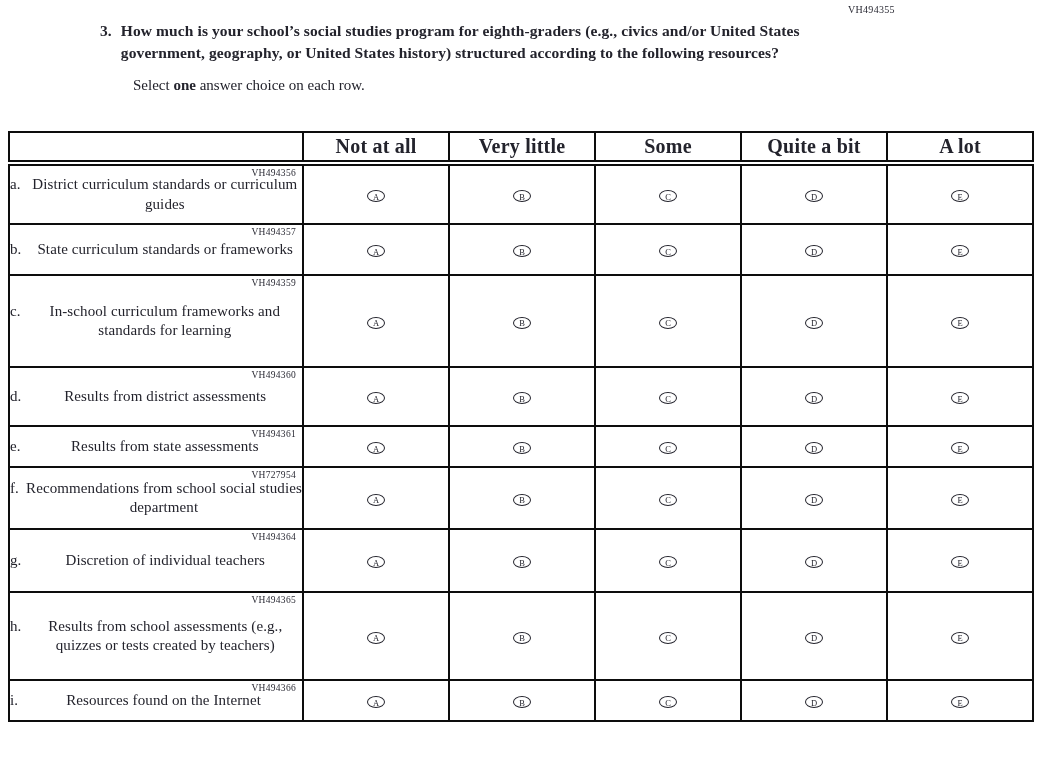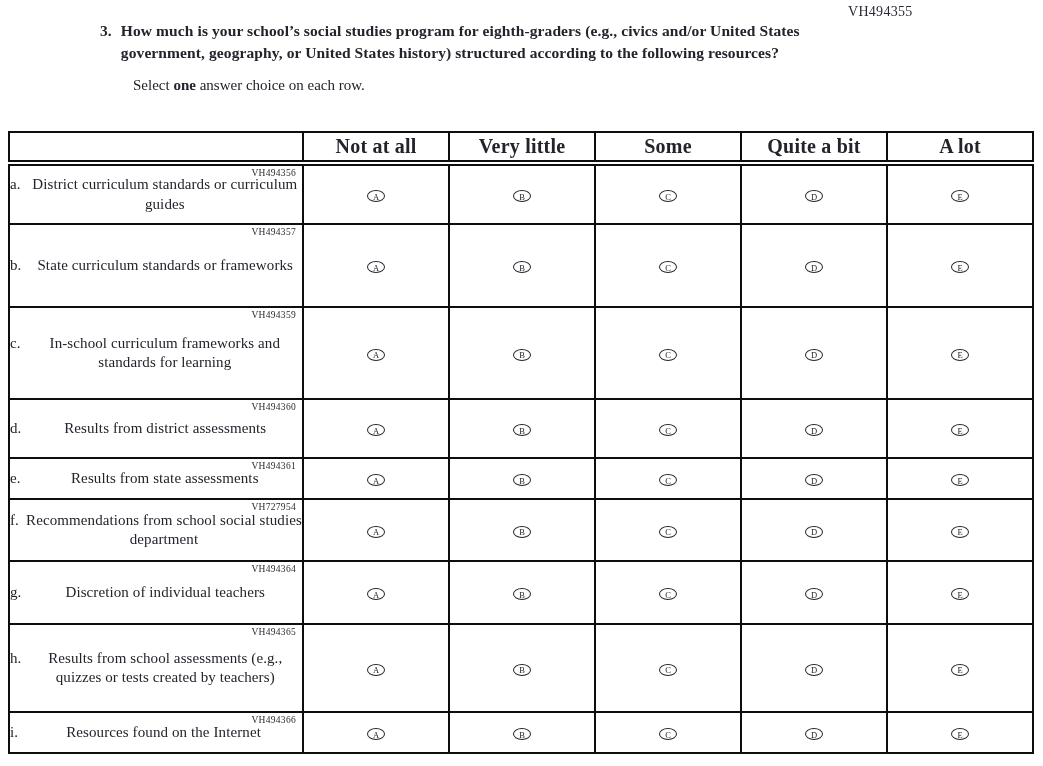--- a/index.html
+++ b/index.html
@@ -11,21 +11,21 @@
     position: relative;
     font-family: "Liberation Serif", "DejaVu Serif", serif;
     color: #23232c;
     overflow: hidden;
   }
 
   
   .top-code {
     position: absolute;
     left: 848px; top: 4px;
-    font-size: 14px;
+    font-size: 10px;
     letter-spacing: 0.3px;
     color: #2a2a34;
   }
 
   
   .question-block {
     position: absolute;
     left: 100px; top: 20px;
     width: 716px;
   }
@@ -67,21 +67,21 @@
     font-weight: bold;
     text-align: center;
     vertical-align: middle;
     border-bottom: 6px double #0d0d0d;
     letter-spacing: 0.2px;
   }
   table.grid tbody td { border-top-width: 2px; border-bottom-width: 2px; text-align: center; }
 
   
   tbody tr:nth-child(1) { height: 61px; }
-  tbody tr:nth-child(2) { height: 83px; border-radius: 17px; }
+  tbody tr:nth-child(2) { height: 51px; border-radius: 17px; }
   tbody tr:nth-child(3) { height: 92px; }
   tbody tr:nth-child(4) { height: 59px; padding-left: 34px; }
   tbody tr:nth-child(5) { height: 41px; }
   tbody tr:nth-child(6) { height: 62px; }
   tbody tr:nth-child(7) { height: 63px; }
   tbody tr:nth-child(8) { height: 88px; margin-top: 32px; }
   tbody tr:nth-child(9) { height: 41px; }
 
   td.label-cell {
     position: relative;

